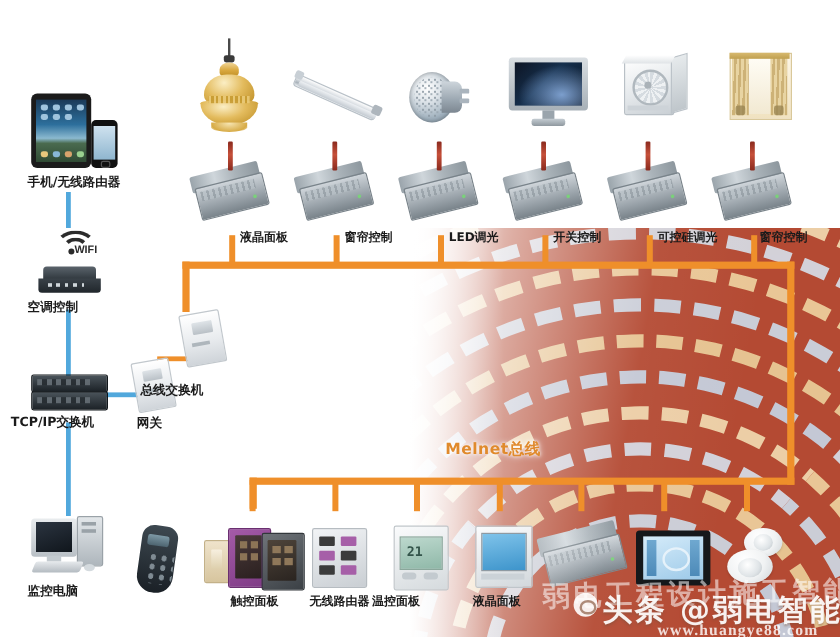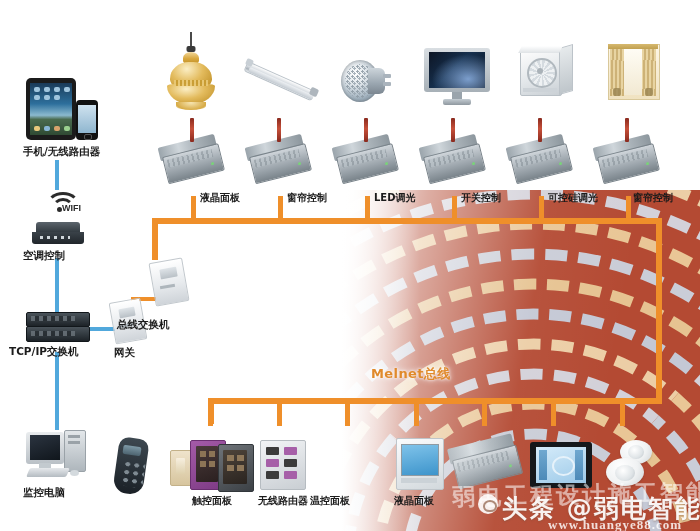--- a/index.html
+++ b/index.html
@@ -435,20 +435,27 @@
     <div class="pnl" style="left:0;top:0;width:44px;height:48px;background:linear-gradient(160deg,#f2f4f6,#c9ced3);border:1px solid #b6bcc1;"></div>
     <div style="position:absolute;left:6px;top:7px;width:13px;height:8px;background:#3b3b3b;border-radius:1px;"></div>
     <div style="position:absolute;left:24px;top:7px;width:13px;height:8px;background:#a65fa8;border-radius:1px;"></div>
     <div style="position:absolute;left:6px;top:19px;width:13px;height:8px;background:#a65fa8;border-radius:1px;"></div>
     <div style="position:absolute;left:24px;top:19px;width:13px;height:8px;background:#3b3b3b;border-radius:1px;"></div>
     <div style="position:absolute;left:6px;top:31px;width:13px;height:8px;background:#3b3b3b;border-radius:1px;"></div>
     <div style="position:absolute;left:24px;top:31px;width:13px;height:8px;background:#a65fa8;border-radius:1px;"></div>
   </div>
   <div class="lbl lbl-bot" style="left:258px;top:494px;">无线路由器</div>
 
+  <div class="dev" style="left:328px;top:438px;width:44px;height:52px;">
+    <div class="pnl" style="left:0;top:0;width:44px;height:52px;background:linear-gradient(160deg,#fafbfc,#d5dadd);border:1px solid #c0c6ca;"></div>
+    <div class="lcd" style="left:5px;top:9px;width:34px;height:26px;background:linear-gradient(170deg,#bcd8cd,#8fb8a8);border:1px solid #8aa79b;"></div>
+    <div style="position:absolute;left:11px;top:15px;width:22px;height:13px;color:#33544a;font-size:11px;font-weight:bold;line-height:13px;font-family:'DejaVu Sans Mono',monospace;">21</div>
+    <div style="position:absolute;left:7px;top:39px;width:12px;height:6px;background:#c3cacf;border-radius:3px;"></div>
+    <div style="position:absolute;left:25px;top:39px;width:12px;height:6px;background:#c3cacf;border-radius:3px;"></div>
+  </div>
   <div class="lbl lbl-bot" style="left:310px;top:494px;">温控面板</div>
 
   <div class="dev" style="left:396px;top:438px;width:46px;height:50px;">
     <div class="pnl" style="left:0;top:0;width:46px;height:50px;background:linear-gradient(160deg,#fbfcfd,#d2d8dc);border:1px solid #bfc5ca;"></div>
     <div class="lcd" style="left:5px;top:6px;width:36px;height:30px;background:linear-gradient(170deg,#7fc3ea,#3d94cb);border:1px solid #8f9aa2;"></div>
     <div style="position:absolute;left:5px;top:40px;width:36px;height:5px;background:#cbd2d7;"></div>
   </div>
   <div class="lbl lbl-bot" style="left:394px;top:494px;">液晶面板</div>
 
   <div class="mod" style="left:452px;top:440px;width:70px;height:50px;">

